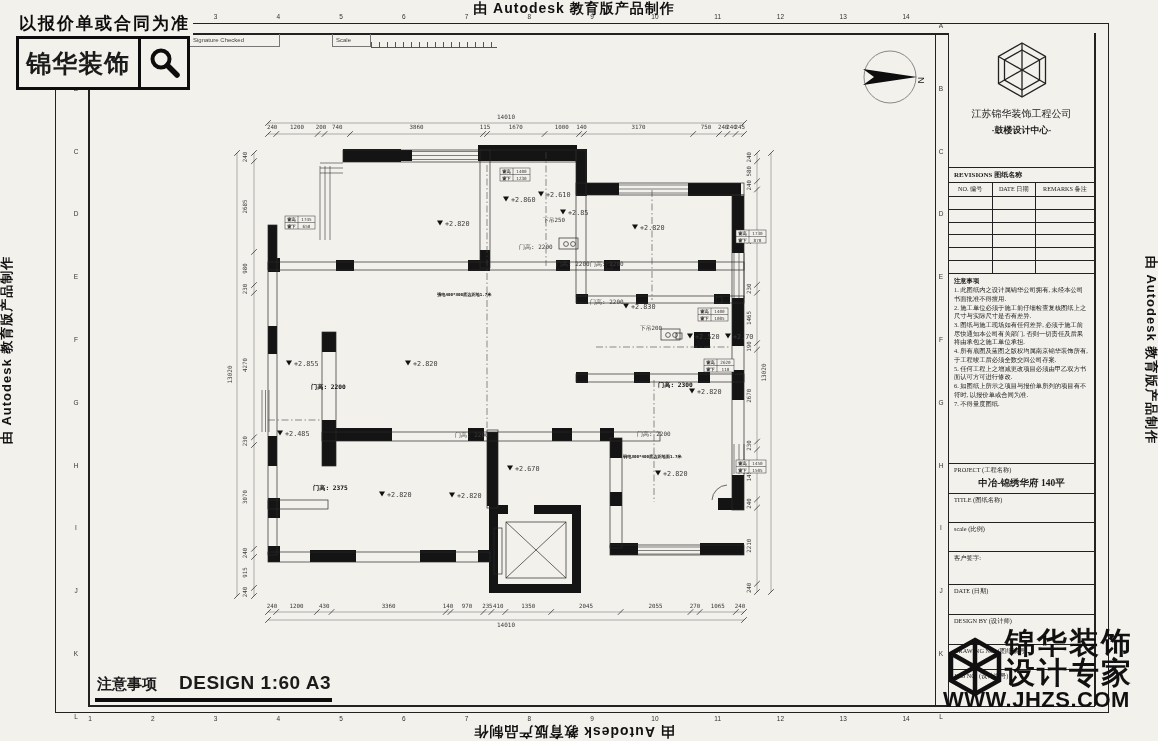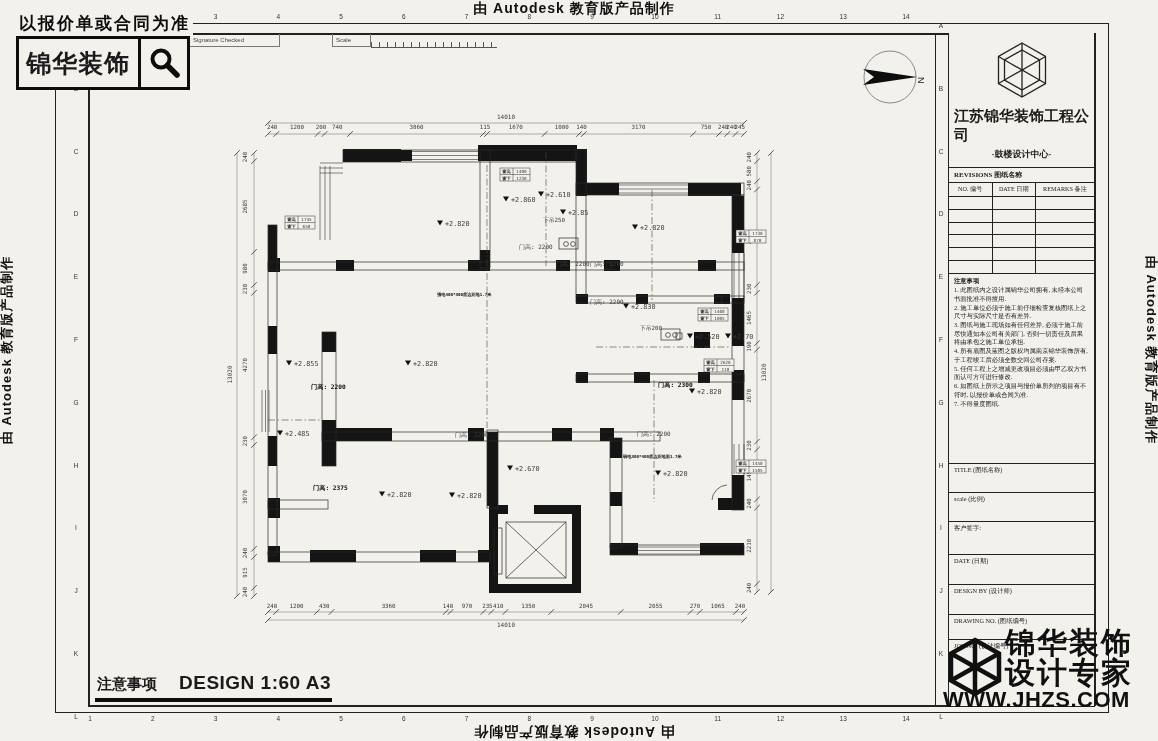--- a/index.html
+++ b/index.html
@@ -28,21 +28,21 @@
   #header-strip .cell{border-right:0.5px solid #777;border-bottom:0.5px solid #777;display:flex;align-items:center;padding-left:3px;}
   #ruler{width:126px;height:13px;border-bottom:1px solid #555;
          background:repeating-linear-gradient(90deg,#555 0 1px,transparent 1px 8px);
          background-size:100% 5px;background-position:0 100%;background-repeat:no-repeat;}
   
   #titleblock{left:948px;top:33px;width:145px;height:673px;border-left:1.2px solid #222;background:var(--paper);font-family:"Liberation Serif",serif;}
   .tb-row{border-bottom:0.8px solid #222;box-sizing:border-box;padding:2px 5px;position:relative;}
   .tb-label{font-size:6.3px;color:#222;}
   .tb-val{font-size:9.5px;font-weight:bold;text-align:center;margin-top:2px;}
   #tb-logo{height:135px;display:flex;flex-direction:column;align-items:center;justify-content:flex-start;padding-top:8px;}
-  #tb-company{font-size:15px;font-weight:bold;margin-top:8px;}
+  #tb-company{font-size:10px;font-weight:normal;margin-top:8px;}
   #tb-center{font-size:9px;font-weight:bold;margin-top:3px;}
   #tb-revtitle{height:15px;font-size:7px;font-weight:bold;display:flex;align-items:center;}
   #tb-revhead{height:14px;display:flex;padding:0;}
   .rev-cell{box-sizing:border-box;border-right:0.6px solid #222;font-size:6.2px;display:flex;align-items:center;justify-content:center;}
   .rev-cell.c0{width:30%;} .rev-cell.c1{width:30%;} .rev-cell.c2{width:40%;border-right:none;}
   .rev-row{display:flex;height:11.8px;border-bottom:0.6px solid #222;}
   #rev-rows .rev-row:last-child{border-bottom:none;}
   #tb-notes{height:190px;font-size:6.3px;line-height:1.35;padding-top:3px;}
   #tb-notes .note-title{font-weight:bold;margin-bottom:1px;}
   #tb-notes div{margin-bottom:0.5px;}
@@ -561,20 +561,24 @@
     <div id="tb-notes-list">
         <div>1.  此图纸内之设计属锦华公司拥有, 未经本公司书面批准不得擅用.</div>
         <div>2.  施工单位必须于施工前仔细检查复核图纸上之尺寸与实际尺寸是否有差异.</div>
         <div>3.  图纸与施工现场如有任何差异, 必须于施工前尽快通知本公司有关部门, 否则一切责任及后果将由承包之施工单位承担.</div>
         <div>4.  所有底图及蓝图之版权均属南京锦华装饰所有, 于工程竣工后必须全数交回公司存案.</div>
         <div>5.  任何工程上之增减更改项目必须由甲乙双方书面认可方可进行修改.</div>
         <div>6.  如图纸上所示之项目与报价单所列的项目有不符时, 以报价单或合同为准.</div>
         <div>7.  不得量度图纸.</div>
       </div>
   </div>
+  <div class="tb-row" id="tb-project">
+    <div class="tb-label">PROJECT (工程名称)</div>
+    <div class="tb-val">中冶-锦绣华府  140平</div>
+  </div>
   <div class="tb-row" id="tb-title">
     <div class="tb-label">TITLE (图纸名称)</div>
   </div>
   <div class="tb-row" id="tb-scale">
     <div class="tb-label">scale   (比例)</div>
   </div>
   <div class="tb-row" id="tb-sign">
     <div class="tb-label">客户签字:</div>
   </div>
   <div class="tb-row" id="tb-date">

